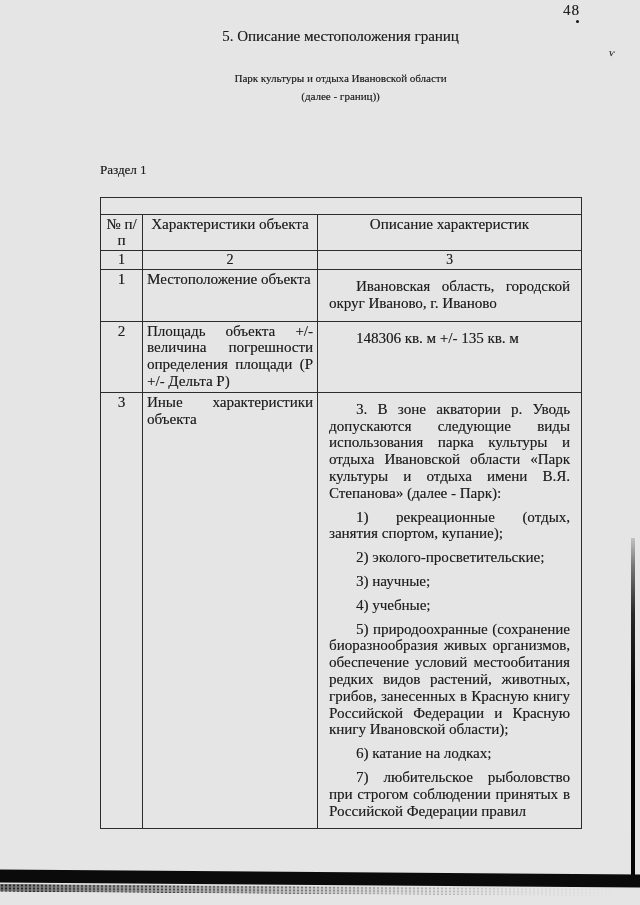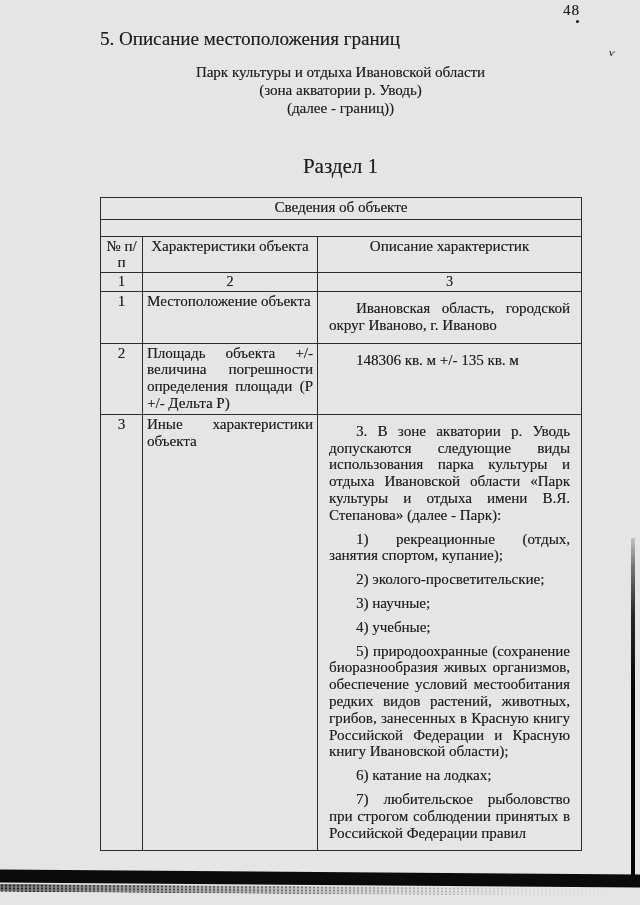--- a/index.html
+++ b/index.html
@@ -26,29 +26,29 @@
   }
   .corner-mark {
     position: absolute; left: 609px; top: 47px;
     font-size: 10px; color: #2a2a2a; transform: rotate(8deg);
   }
   .content {
     position: absolute; left: 100px; top: 0; width: 481px;
   }
   .doc-title {
     position: absolute; top: 28px; width: 100%;
-    text-align: left; font-size: 19px;
+    text-align: center; font-size: 15px;
   }
   .doc-subtitle {
-    position: absolute; top: 63px; width: 100%;
-    text-align: center; font-size: 15px; line-height: 18px;
+    position: absolute; top: 69px; width: 100%;
+    text-align: center; font-size: 11px; line-height: 18px;
   }
   .section-label {
-    position: absolute; top: 154px; width: 100%;
-    text-align: center; font-size: 21px;
+    position: absolute; top: 162px; width: 100%;
+    text-align: left; font-size: 13px;
   }
   table.info-table {
     position: absolute; top: 197px; left: 0;
     width: 481px;
     border-collapse: collapse;
     table-layout: fixed;
     font-size: 15px; line-height: 16.8px;
   }
   .info-table td {
     border: 1.6px solid #2e2c2a;
@@ -111,36 +111,32 @@
   <div class="page-number">48</div>
   <div class="dot-artifact"></div>
   <div class="corner-mark">ѵ</div>
 
   <div class="content">
 
     <div class="doc-title">5. Описание местоположения границ</div>
 
     <div class="doc-subtitle">
         <div class="subtitle-line">Парк культуры и отдыха Ивановской области</div>
-        <div class="subtitle-line">(зона акватории р. Уводь)</div>
         <div class="subtitle-line">(далее - границ))</div>
       </div>
 
     <div class="section-label">Раздел 1</div>
 
     <table class="info-table">
       <colgroup>
         <col style="width:42px">
         <col style="width:175px">
         <col style="width:264px">
       </colgroup>
       <tbody>
-        <tr>
-          <td colspan="3" class="caption-cell">Сведения об объекте</td>
-        </tr>
         <tr>
           <td colspan="3" class="empty-cell"></td>
         </tr>
         <tr>
           <td class="hdr-cell">№ п/п</td>
           <td class="hdr-cell">Характеристики объекта</td>
           <td class="hdr-cell">Описание характеристик</td>
         </tr>
         <tr>
           <td class="numrow-cell">1</td>

